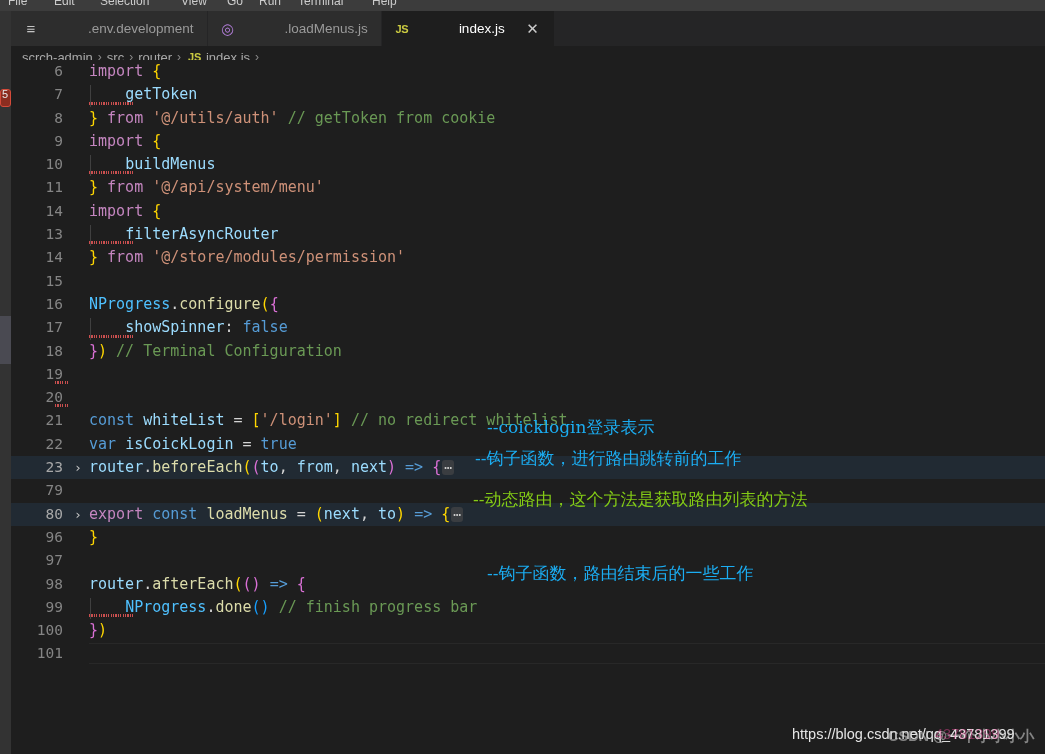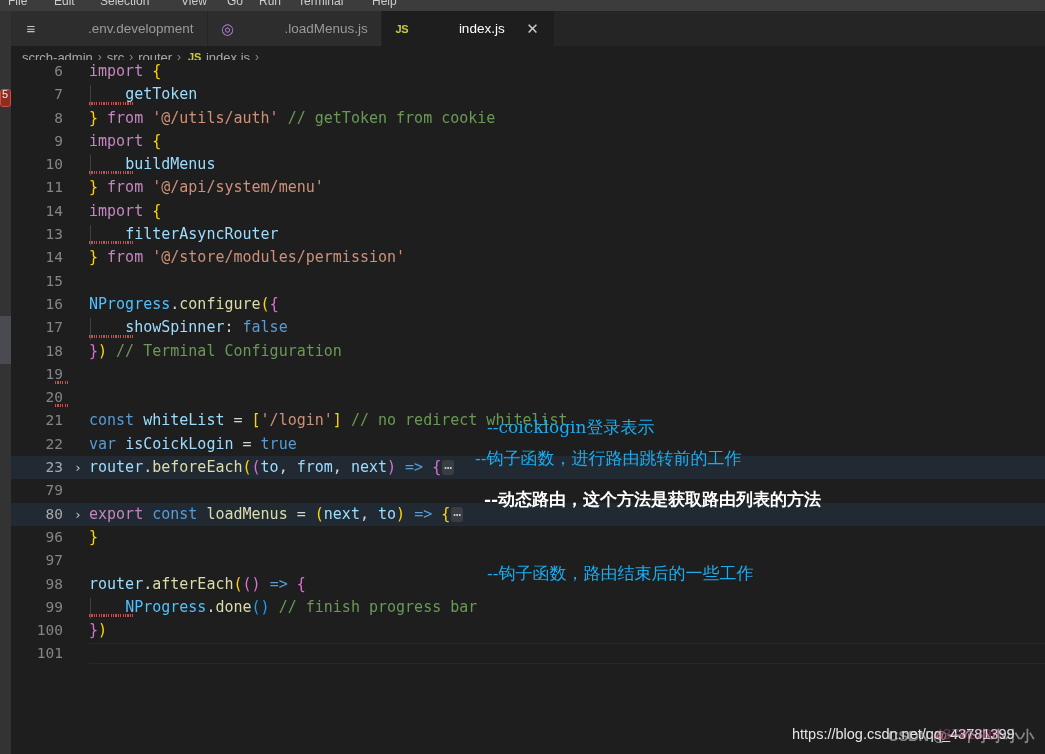--- a/index.html
+++ b/index.html
@@ -226,21 +226,21 @@
         <div class="row"><span class="gutter">96</span><span class="code"><span class="br1">}</span></span></div>
         <div class="row"><span class="gutter">97</span><span class="code"></span></div>
         <div class="row"><span class="gutter">98</span><span class="code"><span class="id">router</span><span class="p">.</span><span class="fn">afterEach</span><span class="br1">(</span><span class="br2">(</span><span class="br2">)</span><span class="p"> </span><span class="kd">=&gt;</span><span class="p"> </span><span class="br2">{</span></span></div>
         <div class="row"><span class="gutter">99</span><span class="iguide" style="left: 79px;"></span><span class="code"><span class="p">    </span><span class="cl">NProgress</span><span class="p">.</span><span class="fn">done</span><span class="br3">(</span><span class="br3">)</span><span class="p"> </span><span class="cm">// finish progress bar</span></span><span class="sq" style="left: 78px; width: 46px;"></span></div>
         <div class="row"><span class="gutter">100</span><span class="code"><span class="br2">}</span><span class="br1">)</span></span></div>
         <div class="row"><span class="gutter">101</span><span class="code"></span><span class="curline"></span></div>
       </div>
     <div id="annos">
         <div class="anno" style="left: 476px; top: 359px; color: rgb(27, 173, 242);">--coicklogin登录表示</div>
         <div class="anno" style="left: 464px; top: 390px; color: rgb(27, 173, 242);">--钩子函数，进行路由跳转前的工作</div>
-        <div class="anno" style="left: 473px; top: 431px; color: #ffffff; font-weight: bold;">--动态路由，这个方法是获取路由列表的方法</div>
+        <div class="anno" style="left: 462px; top: 431px; color: #84cc16;">--动态路由，这个方法是获取路由列表的方法</div>
         <div class="anno" style="left: 476px; top: 505px; color: rgb(27, 173, 242);">--钩子函数，路由结束后的一些工作</div>
       </div>
   </div>
 
   <div id="wms">
       <div class="wm" style="left: 792px; top: 726px;">https://blog.csdn.net/qq_43781399</div>
       <div class="wm ghost" style="left: 888px; top: 727px;">CSDN @一个小小小小</div>
       <div class="wm ghost2" style="left: 935px; top: 726px;">43781399</div>
     </div>
 </div>

